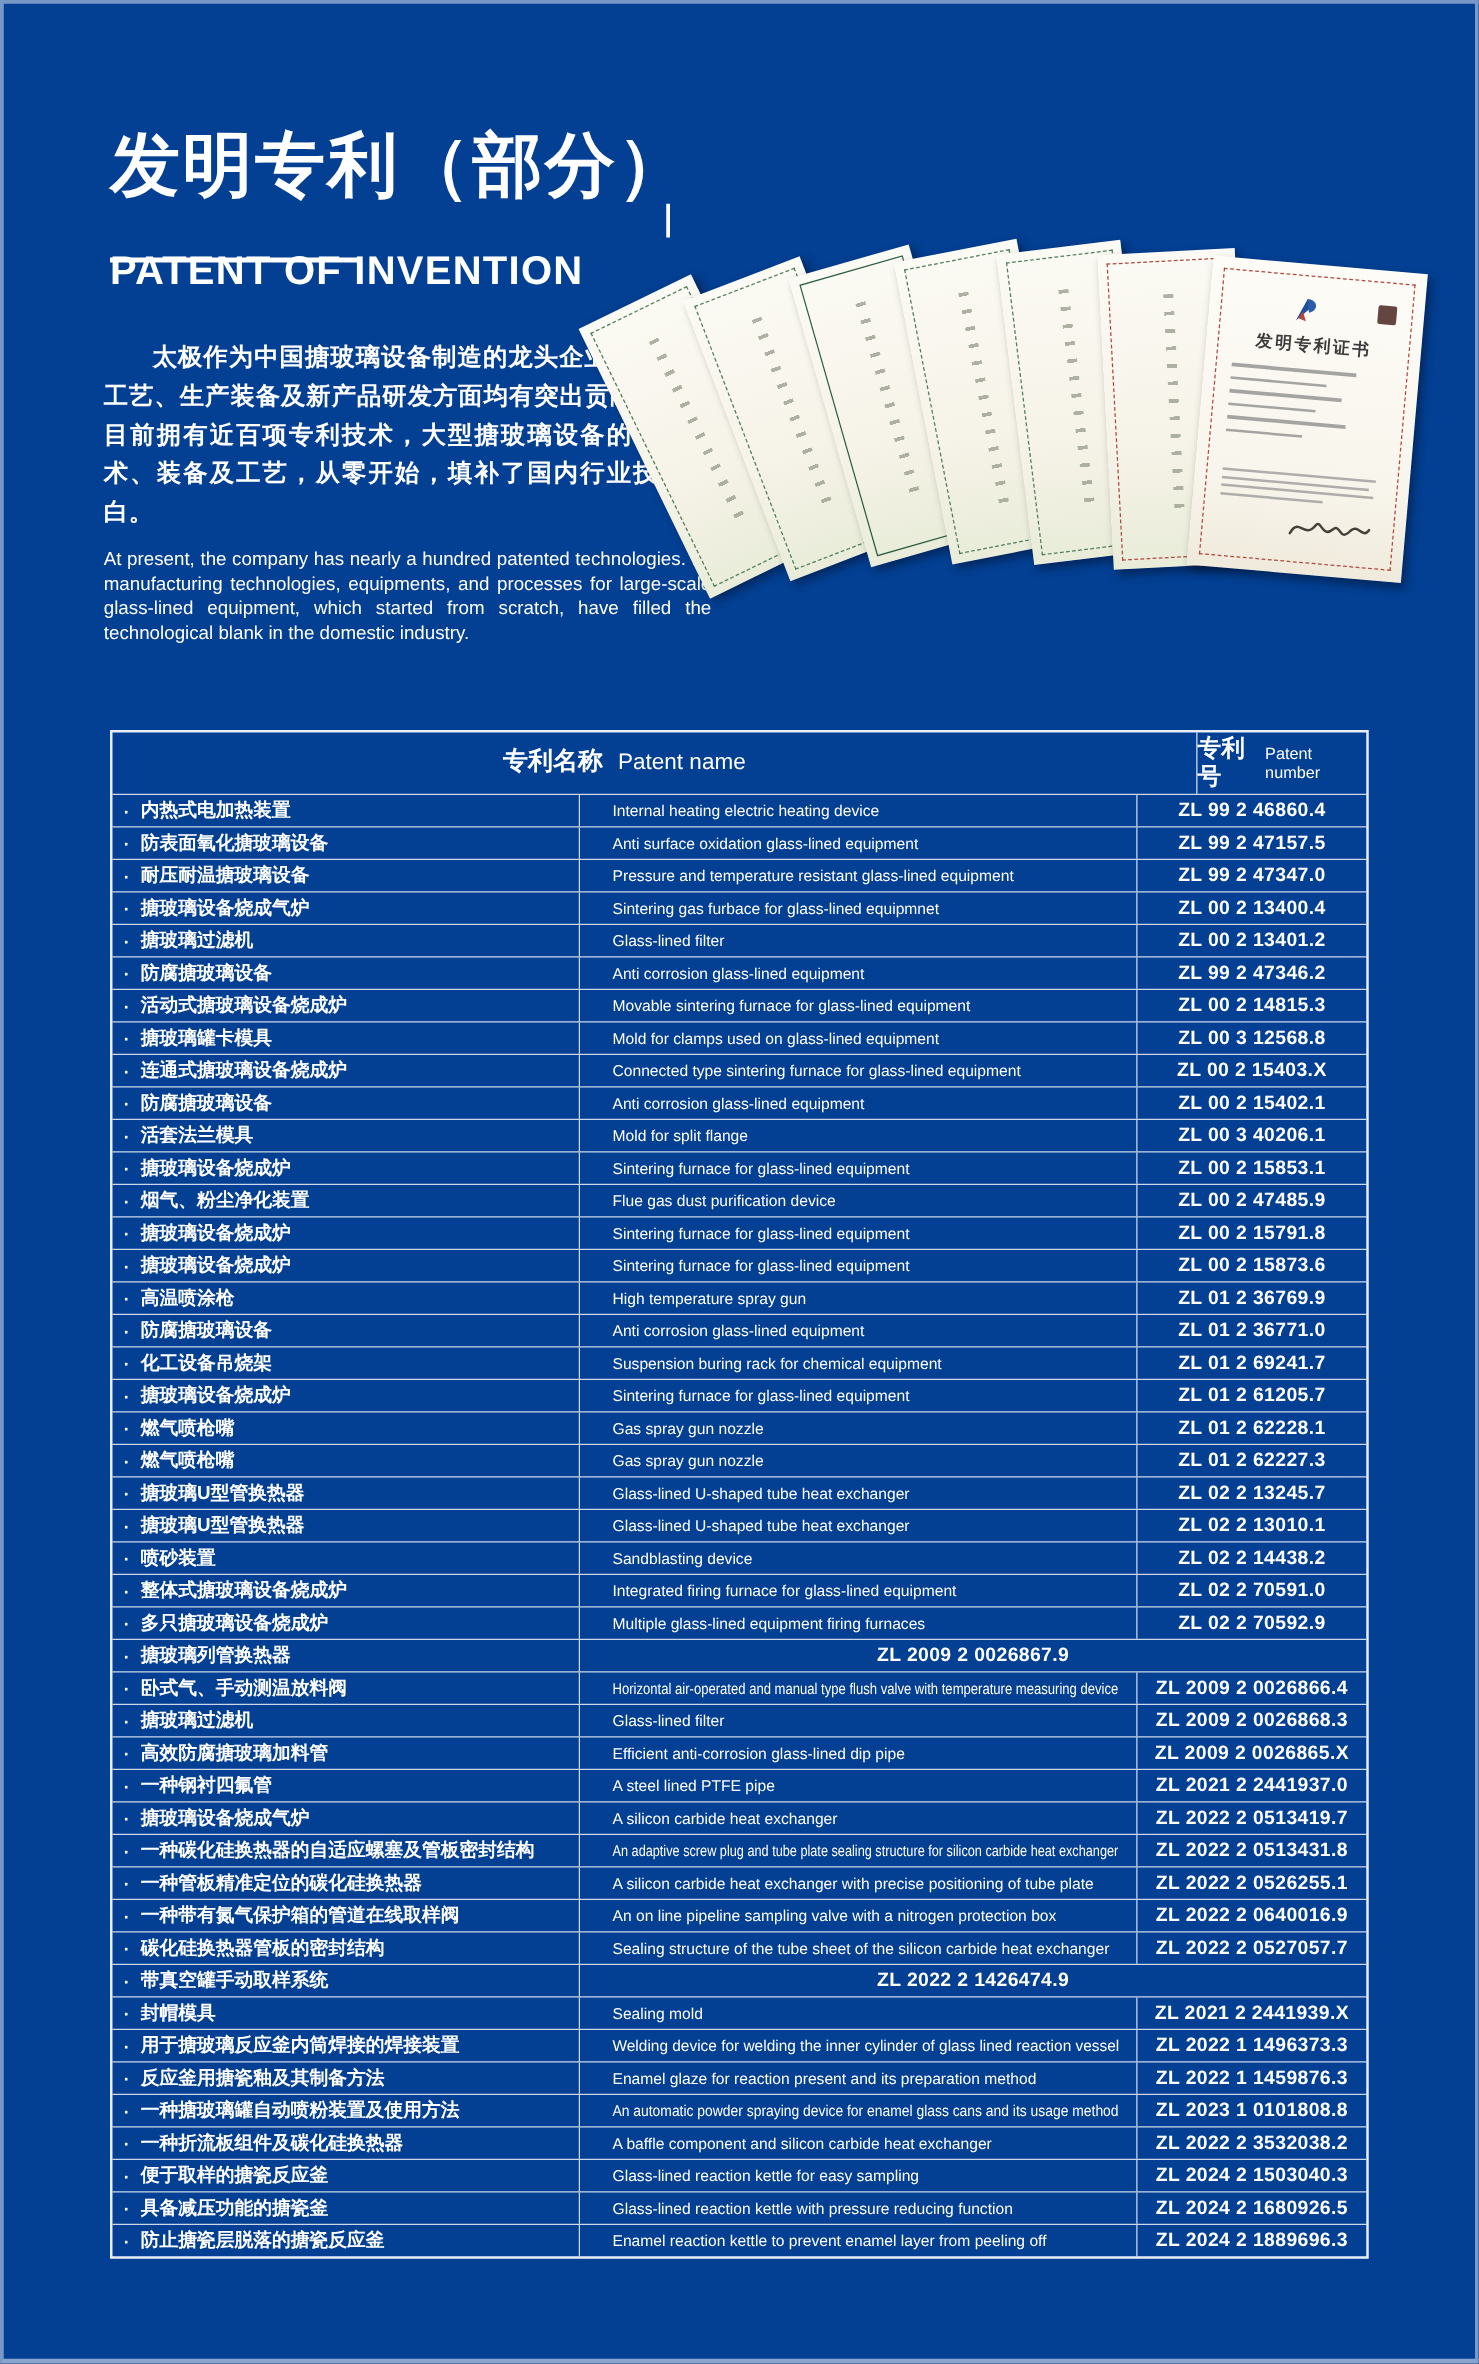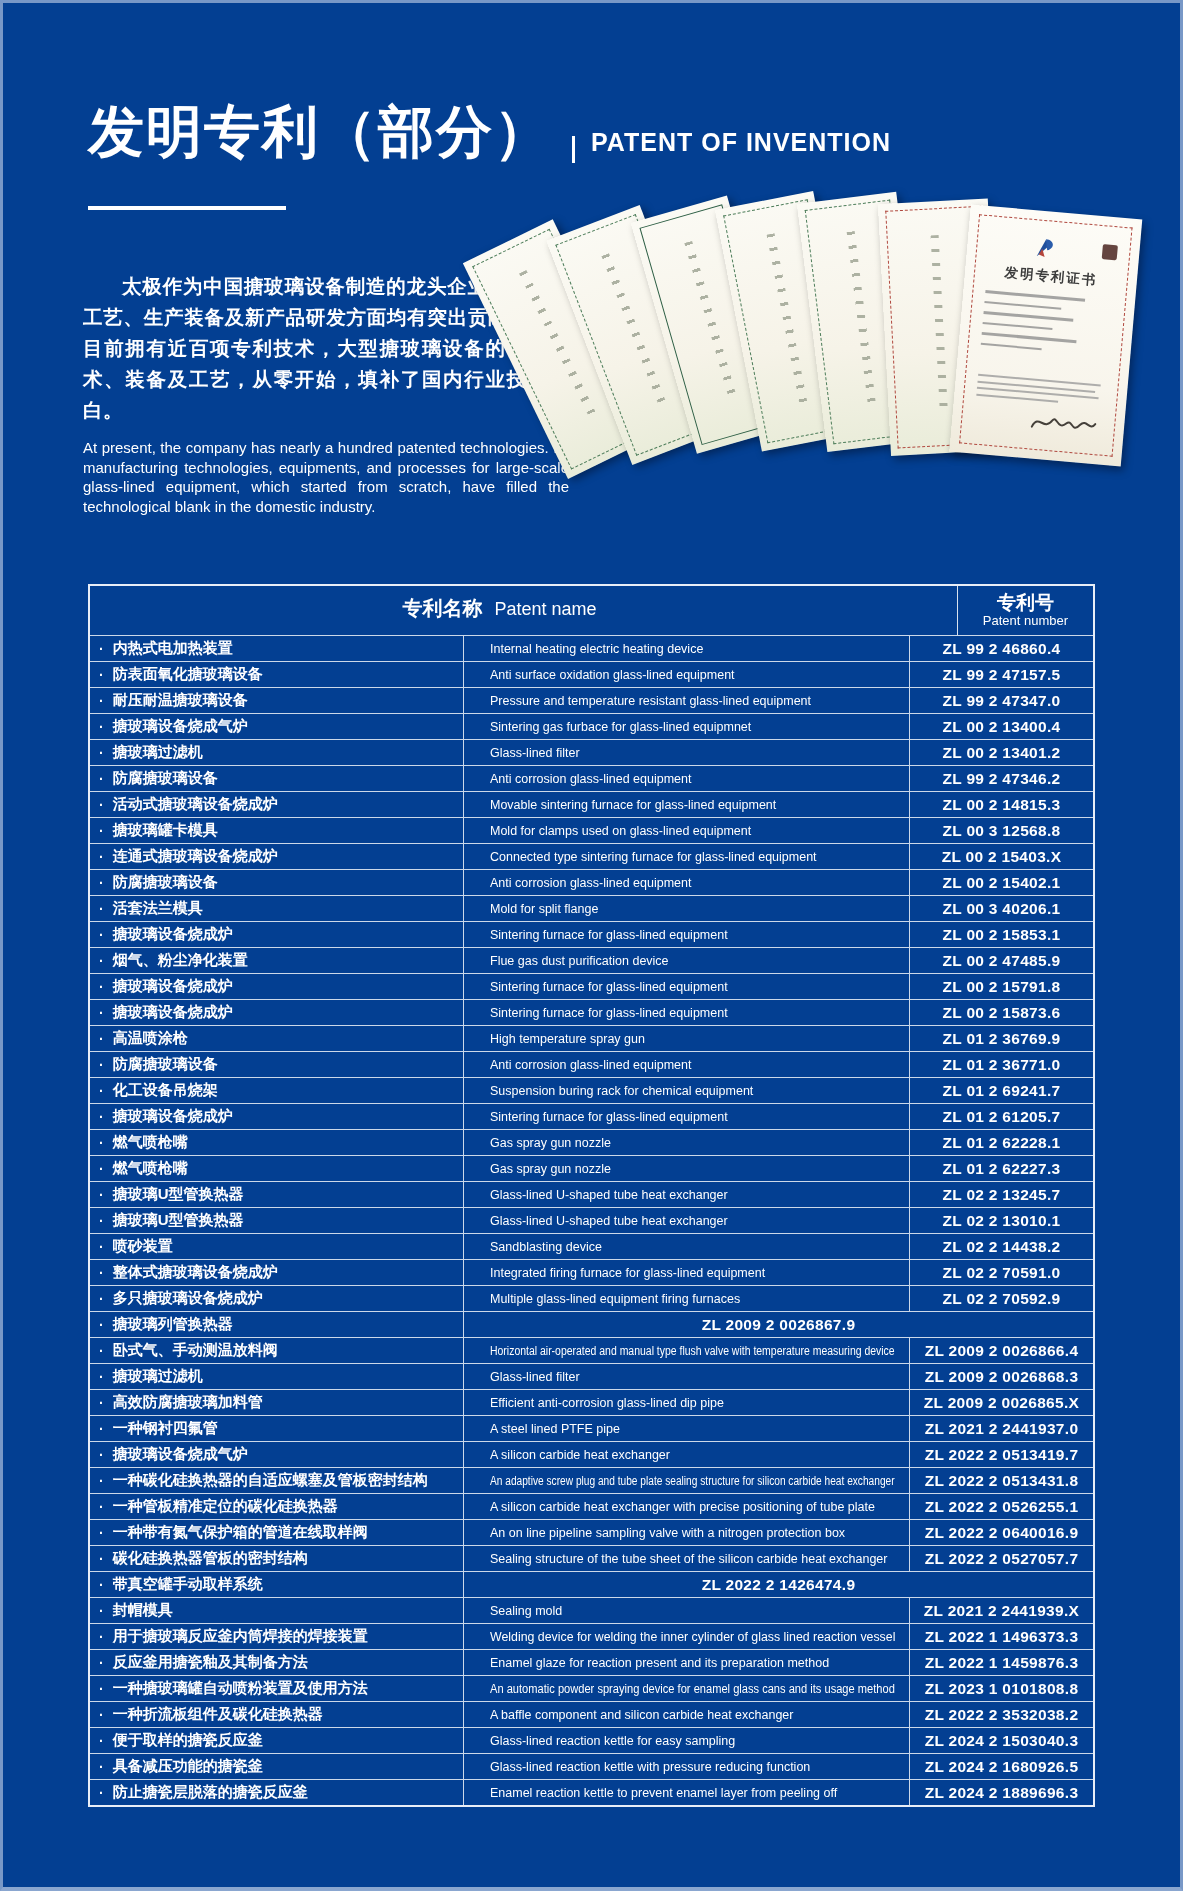--- a/index.html
+++ b/index.html
@@ -2,24 +2,24 @@
 <html><head>
 <meta charset="utf-8">
 <style>
   html,body{margin:0;padding:0;background:#1a2f55;}
   .page{position:relative;width:1183px;height:1891px;box-sizing:border-box;
         background:#033f92;overflow:hidden;
         border-top:3px solid #7898c7;border-left:3px solid #7898c7;
         border-right:3px solid #7898c7;border-bottom:4px solid #8aa6cf;
         font-family:"Liberation Sans","DejaVu Sans",sans-serif;color:#ffffff;}
   
-  .title-row{position:absolute;left:85px;top:92px;display:flex;align-items:baseline;white-space:nowrap;}
+  .title-row{position:absolute;left:85px;top:92px;display:flex;align-items:baseline;white-space:nowrap;flex-direction:column;}
   .title-cn{font-size:56px;font-weight:900;letter-spacing:2px;}
   .title-sep{display:inline-block;width:3px;height:27px;background:#fff;margin:0 16px 0 20px;align-self:flex-end;position:relative;top:-8px;}
-  .title-en{font-size:25px;font-weight:bold;letter-spacing:1px;}
+  .title-en{font-size:32px;font-weight:bold;letter-spacing:1px;}
   .title-underline{position:absolute;left:85px;top:203px;width:198px;height:4px;background:#ffffff;}
   
   .intro{position:absolute;left:80px;top:268px;width:486px;}
   .intro-cn{font-size:19.5px;line-height:31px;font-weight:600;text-align:justify;text-indent:2em;letter-spacing:.5px;}
   .intro-en{margin-top:12px;font-size:15px;line-height:19.5px;text-align:justify;}
   
   .certs{position:absolute;left:556px;top:192px;width:560px;height:272px;}
   .sheet{position:absolute;width:100px;height:240px;background:linear-gradient(180deg,#fbfaf4 0%,#f6f3e8 60%,#e9ecd9 100%);
          box-shadow:3px 4px 8px rgba(0,0,10,.4);transform-origin:50% 100%;}
   .sheet::before{content:"";position:absolute;inset:7px;border:1px dashed #4d7d5a;}
@@ -44,21 +44,21 @@
   .cert-lines i{display:block;height:2.5px;background:#8e8e8e;margin-bottom:8px;opacity:.8;}
   .cert-para i{height:2px;margin-bottom:4.5px;background:#9b9b9b;}
   .cert-sig{position:absolute;right:26px;bottom:24px;width:70px;height:26px;}
   
   *{box-sizing:border-box;}
   .tbl{position:absolute;left:85px;top:581px;width:1007px;border:2px solid #e9eef7;}
   .thead{display:flex;height:49px;gap:48px;}
   .hname{width:819px;display:flex;align-items:baseline;justify-content:center;gap:12px;padding-top:9px;}
   .hname .cn{font-size:20px;font-weight:bold;}
   .hname .en{font-size:18px;}
-  .hnum{flex:1;border-left:1px solid rgba(255,255,255,.85);display:flex;flex-direction:column;align-items:center;justify-content:center;line-height:1.15;}
+  .hnum{flex:1;border-left:1px solid rgba(255,255,255,.85);display:flex;flex-direction:row;align-items:center;justify-content:flex-end;line-height:1.15;}
   .hnum .cn{font-size:19px;font-weight:bold;}
   .hnum .en{font-size:13px;}
   .tr{display:flex;height:26px;border-top:1px solid rgba(255,255,255,.8);}
   .td{display:flex;align-items:center;overflow:hidden;}
   .c1{width:373px;padding-left:9px;font-size:15px;font-weight:600;}
   .c2{width:446px;padding-left:26px;font-size:12.5px;border-left:1px solid rgba(255,255,255,.8);}
   .c3{flex:1;justify-content:center;font-size:15.5px;font-weight:600;letter-spacing:.3px;border-left:1px solid rgba(255,255,255,.8);}
   .bullet{margin-right:9px;font-size:14px;}
   .fit{display:inline-block;white-space:nowrap;}
 </style>

